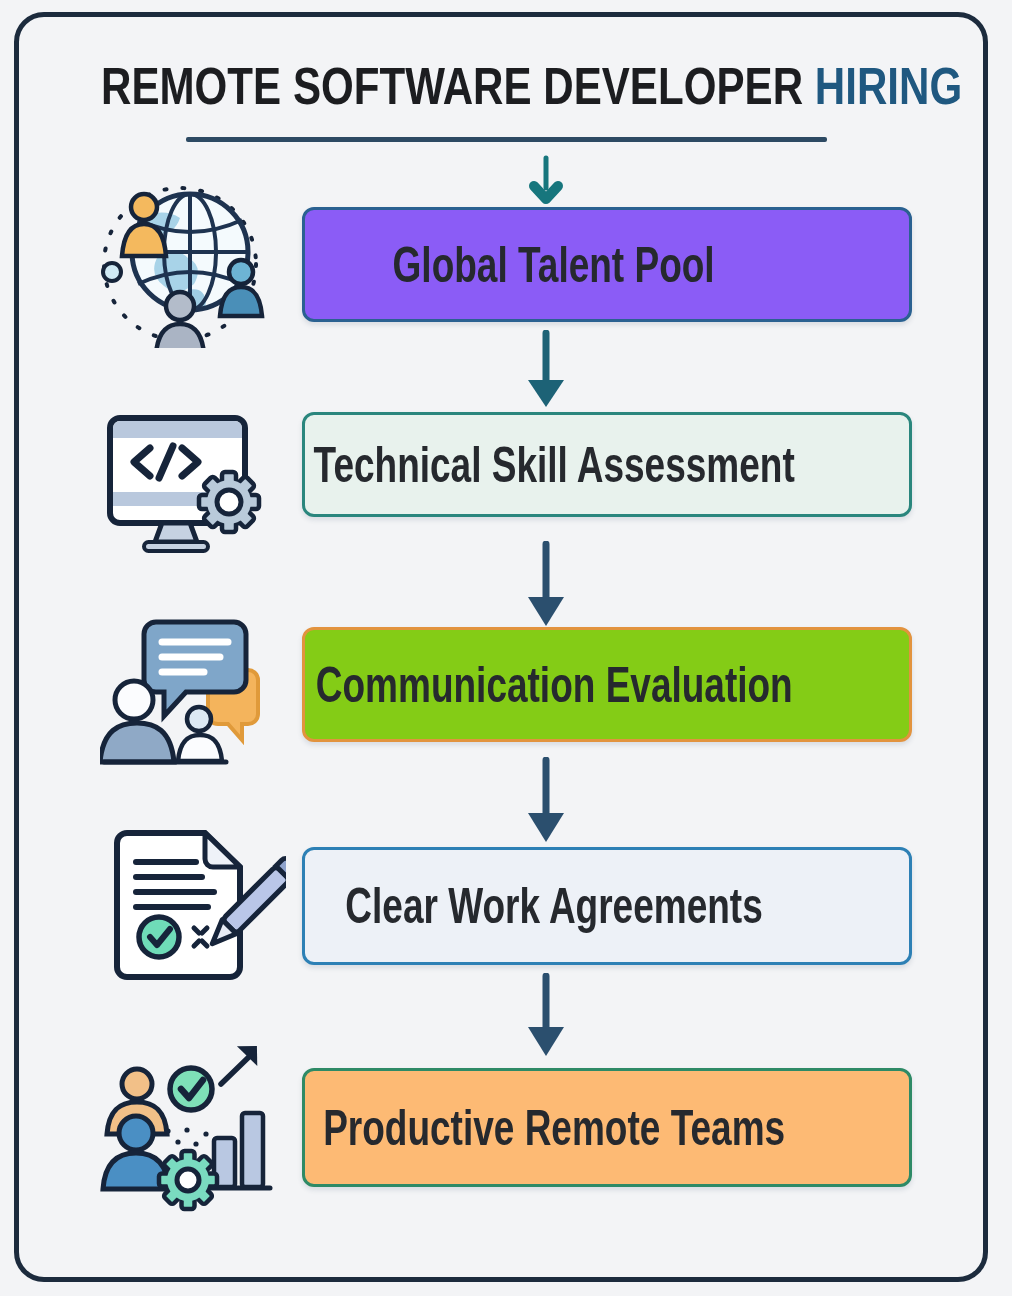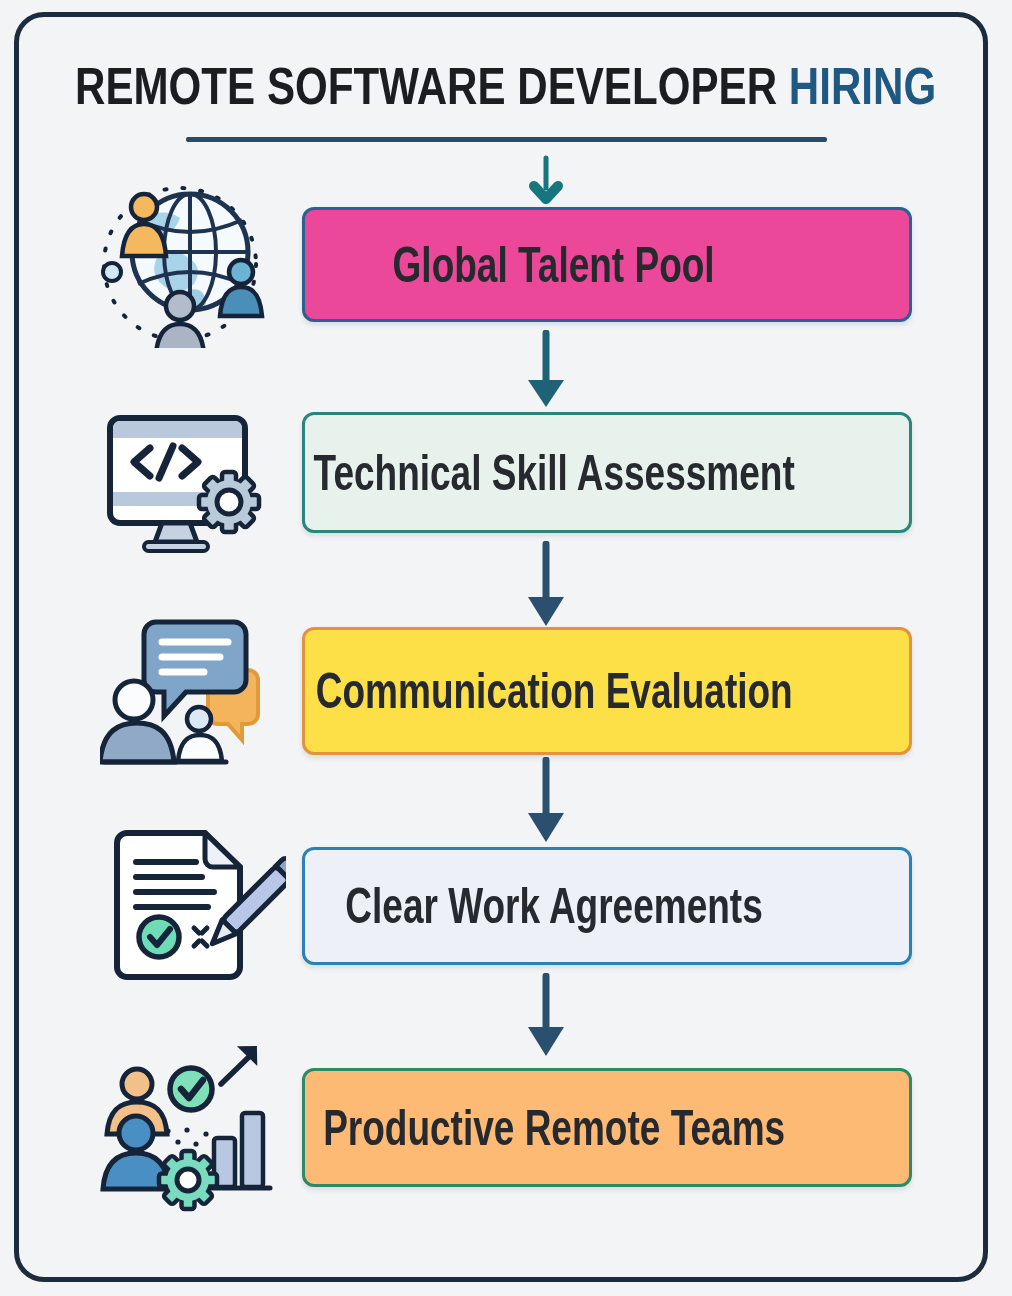--- a/index.html
+++ b/index.html
@@ -9,21 +9,21 @@
     font-family:"Liberation Sans",sans-serif;
     overflow:hidden;
   }
   #stage{position:relative;width:1012px;height:1296px;background:#f3f4f6;}
   .frame{
     position:absolute;left:14px;top:12px;width:974px;height:1270px;
     border:5px solid #1c2b3d;border-radius:30px;box-sizing:border-box;
   }
   .title-wrap{
     position:absolute;left:0;top:54px;width:1012px;
-    display:flex;justify-content:center;align-items:center;
+    display:flex;justify-content:flex-start;align-items:center;
   }
   .title{
     display:inline-block;white-space:nowrap;
     font-size:52px;font-weight:bold;color:#1c1d20;
     transform:scaleX(0.81);transform-origin:center;
     letter-spacing:0px;line-height:64px;
   }
   .title .accent{color:#1f5880;}
   .title-underline{
     position:absolute;left:186px;top:137px;width:641px;height:5px;
@@ -33,23 +33,23 @@
     position:absolute;left:302px;width:610px;box-sizing:border-box;
     border-radius:12px;border:3px solid;
     display:flex;align-items:center;justify-content:center;
     padding-right:106px;
     box-shadow:0 3px 5px rgba(40,60,90,.13);
   }
   .box span{
     font-size:50px;font-weight:bold;color:#26292e;white-space:nowrap;
     transform:scaleX(0.74);transform-origin:center;
   }
-  .box-1{top:207px;height:115px;background:#ec4899;border-color:#2a6191;}
-  .box-2{top:412px;height:121px;background:#e8f2ed;border-color:#2a867d;}
-  .box-3{top:627px;height:128px;background:#fde047;border-color:#e2933e;}
+  .box-1{top:207px;height:115px;background:#8b5cf6;border-color:#2a6191;}
+  .box-2{top:412px;height:105px;background:#e8f2ed;border-color:#2a867d;}
+  .box-3{top:627px;height:115px;background:#84cc16;border-color:#e2933e;}
   .box-4{top:847px;height:118px;background:#edf1f7;border-color:#2d80b5;border-radius:12px;}
   .box-5{top:1068px;height:119px;background:#fdba74;border-color:#2e8a66;}
   .icon{position:absolute;}
   .icon-1{left:92px;top:172px;}
   .icon-2{left:98px;top:404px;}
   .icon-3{left:100px;top:612px;}
   .icon-4{left:104px;top:826px;}
   .icon-5{left:90px;top:1032px;}
   .arrow{position:absolute;}
   .arrow-0{left:521px;top:155px;}

